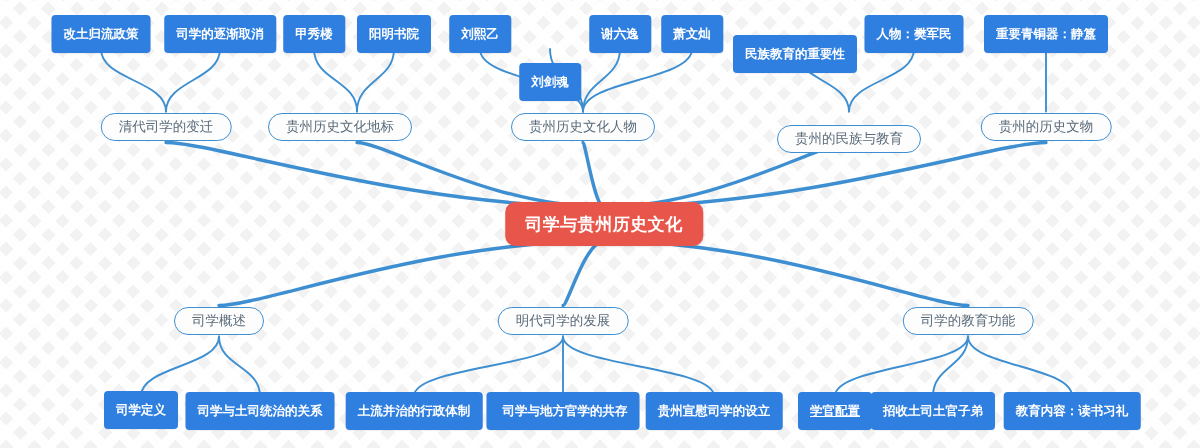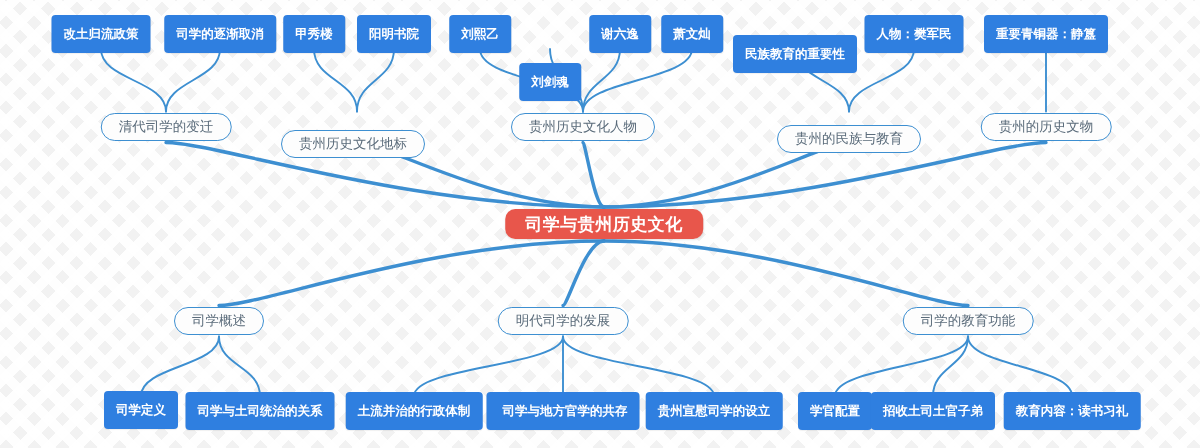--- a/index.html
+++ b/index.html
@@ -41,21 +41,21 @@
     z-index: 5;
   }
   .node-root {
     background: #e8564b;
     color: #ffffff;
     border-radius: 10px;
     font-size: 17px;
     font-weight: 700;
     letter-spacing: 0.5px;
     padding: 0 20px;
-    height: 30px;
+    height: 44px;
     box-shadow: 0 1px 2px rgba(0,0,0,0.10);
   }
   .node-branch {
     background: #fdfdfd;
     color: #5a6b7a;
     border: 1.6px solid #3d8fd1;
     border-radius: 22px;
     font-size: 13.5px;
     font-weight: 400;
     padding: 0 17px;
@@ -103,38 +103,38 @@
       <path d="M604,241 C767.8,241 927.05,305.5 968,305.5" fill="none" stroke="#3d8fd1" stroke-width="3.4" stroke-linecap="round"></path>
       <path d="M968,336.5 C968,366.25 835,366.25 835,396" fill="none" stroke="#3d8fd1" stroke-width="1.9" stroke-linecap="round"></path>
       <path d="M968,336.5 C968,366.25 933,366.25 933,396" fill="none" stroke="#3d8fd1" stroke-width="1.9" stroke-linecap="round"></path>
       <path d="M968,336.5 C968,366.25 1072,366.25 1072,396" fill="none" stroke="#3d8fd1" stroke-width="1.9" stroke-linecap="round"></path>
     </svg>
   <div id="nodes">
       <div class="node node-root" style="left: 604px; top: 224px;">司学与贵州历史文化</div>
       <div class="node node-branch" style="left: 166px; top: 127px;">清代司学的变迁</div>
       <div class="node node-leaf" style="left: 101px; top: 34px;">改土归流政策</div>
       <div class="node node-leaf" style="left: 220px; top: 34px;">司学的逐渐取消</div>
-      <div class="node node-branch" style="left: 353px; top: 127px; margin-top: 17px;">贵州历史文化地标</div>
+      <div class="node node-branch" style="left: 340px; top: 127px;">贵州历史文化地标</div>
       <div class="node node-leaf" style="left: 314px; top: 34px;">甲秀楼</div>
       <div class="node node-leaf" style="left: 394px; top: 34px;">阳明书院</div>
       <div class="node node-branch" style="left: 583px; top: 127px;">贵州历史文化人物</div>
       <div class="node node-leaf" style="left: 480px; top: 34px;">刘熙乙</div>
       <div class="node node-leaf" style="left: 550px; top: 34px; margin-top: 48px;">刘剑魂</div>
       <div class="node node-leaf" style="left: 620px; top: 34px;">谢六逸</div>
       <div class="node node-leaf" style="left: 692px; top: 34px;">萧文灿</div>
       <div class="node node-branch" style="left: 849px; top: 127px; margin-top: 12px;">贵州的民族与教育</div>
       <div class="node node-leaf" style="left: 795px; top: 34px; margin-top: 20px;">民族教育的重要性</div>
       <div class="node node-leaf" style="left: 914px; top: 34px;">人物：樊军民</div>
       <div class="node node-branch" style="left: 1046px; top: 127px;">贵州的历史文物</div>
       <div class="node node-leaf" style="left: 1046px; top: 34px;">重要青铜器：静簋</div>
       <div class="node node-branch" style="left: 219px; top: 321px;">司学概述</div>
       <div class="node node-leaf" style="left: 141px; top: 410px;">司学定义</div>
       <div class="node node-leaf" style="left: 260px; top: 411px;">司学与土司统治的关系</div>
       <div class="node node-branch" style="left: 563px; top: 321px;">明代司学的发展</div>
       <div class="node node-leaf" style="left: 414px; top: 411px;">土流并治的行政体制</div>
       <div class="node node-leaf" style="left: 563px; top: 411px; padding-left: 16px;">司学与地方官学的共存</div>
       <div class="node node-leaf" style="left: 714px; top: 411px;">贵州宣慰司学的设立</div>
       <div class="node node-branch" style="left: 968px; top: 321px;">司学的教育功能</div>
-      <div class="node node-leaf" style="left: 835px; top: 411px;">学官配置</div>
+      <div class="node node-leaf" style="left: 835px; top: 411px; text-decoration: underline;">学官配置</div>
       <div class="node node-leaf" style="left: 933px; top: 411px;">招收土司土官子弟</div>
       <div class="node node-leaf" style="left: 1072px; top: 411px;">教育内容：读书习礼</div>
     </div>
 </div>
 
 </body></html>

